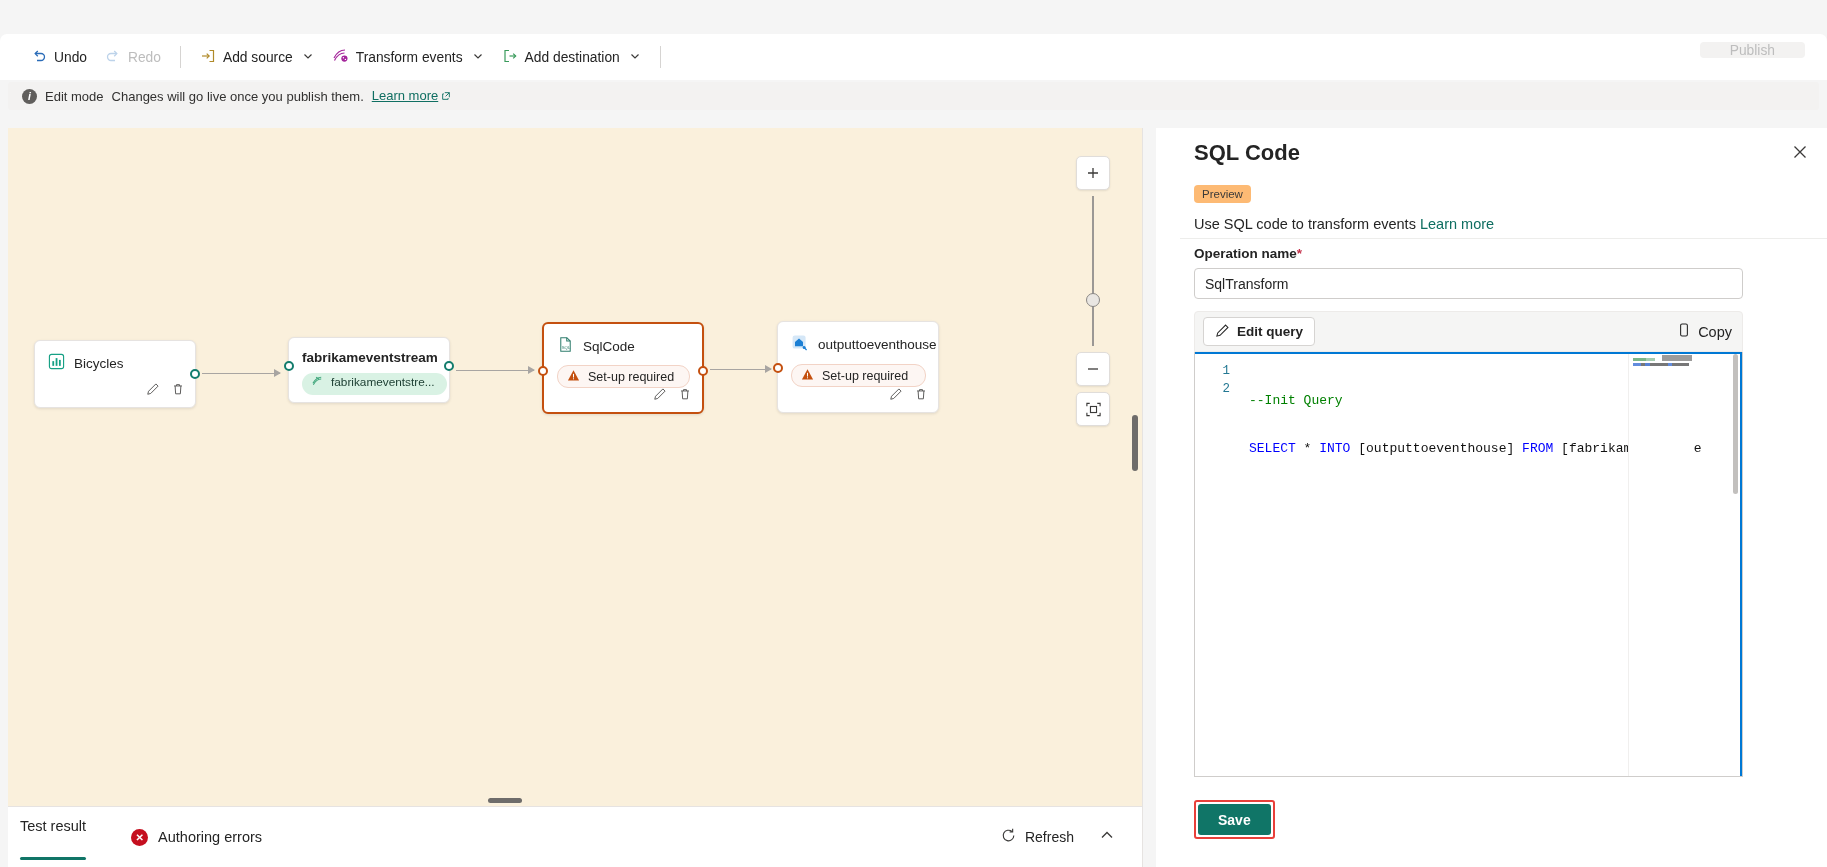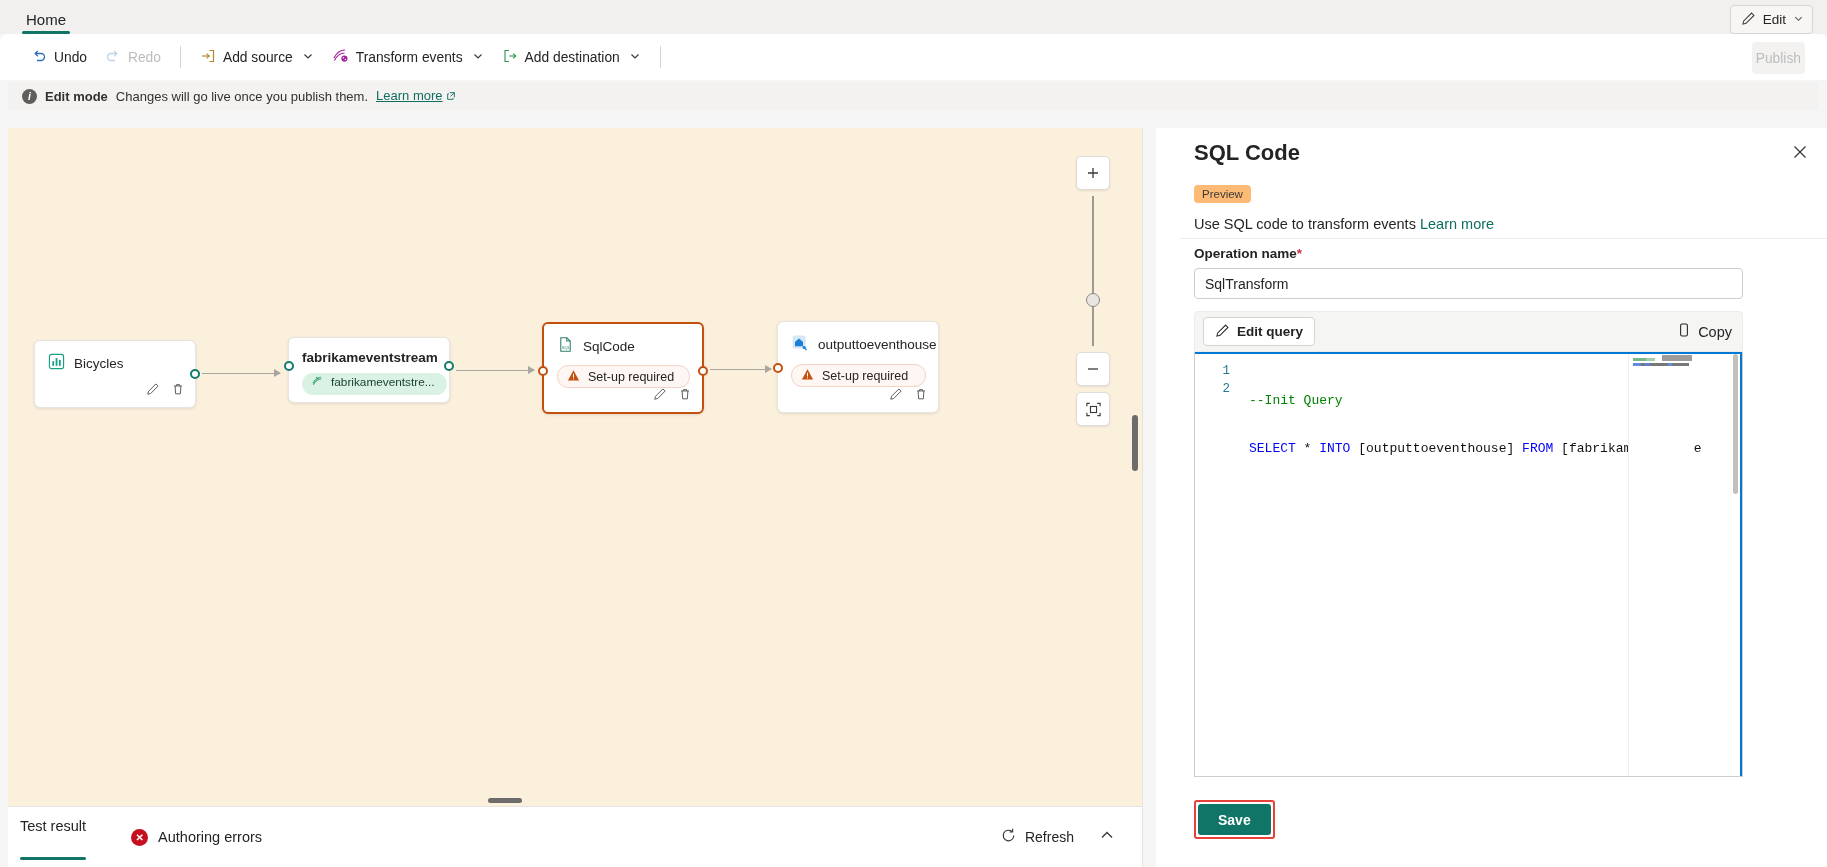--- a/index.html
+++ b/index.html
@@ -48,38 +48,38 @@
   }
   .cmd{
     display:flex; align-items:center; gap:7px;
     height:30px; padding:0 9px; border-radius:4px;
     font-size:13.8px; color:#242424; cursor:pointer; white-space:nowrap;
   }
   .cmd.disabled{ color:#bdbdbd; cursor:default; }
   .cmd .chev{ margin-left:2px; }
   .sep{ width:1px; height:22px; background:#d6d4d2; margin:0 10px; }
   .publish{
-    position:absolute; right:22px; top:8px; height:32px;
-    display:flex; align-items:center; padding:0 4px; border-radius:4px;
+    position:absolute; right:22px; top:8px; height:16px;
+    display:flex; align-items:center; padding:0 30px; border-radius:4px;
     font-size:13.8px; color:#bdbdbd; background:#f3f2f1; cursor:default;
   }
 
   
   .infobar{
     position:absolute; left:8px; top:82px; width:1811px; height:28px;
     background:#f3f2f1; border-radius:3px;
     display:flex; align-items:center; padding-left:14px; gap:8px;
     font-size:13px; color:#323130;
   }
   .info-ico{
     width:15px;height:15px;border-radius:50%;background:#605e5c;color:#fff;
     font-size:10.5px; font-weight:bold; font-style:italic;
     display:flex;align-items:center;justify-content:center; flex:none;
   }
-  .info-strong{ font-weight:700; }
+  .info-strong{ font-weight:400; }
   .link{ color:#0f6e61; text-decoration:underline; cursor:pointer; }
   .ext-ico{ display:inline-block; vertical-align:-1px; margin-left:3px; }
 
   
   .canvas{
     position:absolute; left:8px; top:128px; width:1134px; height:678px;
     background:#faf0dc; overflow:hidden;
   }
   .node{
     position:absolute; background:#ffffff; border:1px solid #e6e3e1;
@@ -253,38 +253,20 @@
   }
   .panel-divider{
     position:absolute; left:1142px; top:128px; width:1px; height:739px; background:#e6e3e1;
   }
 </style>
 </head>
 <body>
 
 <div id="app">
 
-  <div class="tabstrip">
-    <div class="tab active">
-      <span>Home</span>
-    </div>
-    <div class="edit-btn">
-      <span>
-        <svg width="15" height="15" viewBox="0 0 16 16" fill="none" stroke="#3b3a39" stroke-width="1.1">
-          <path d="M11.3 2.2l2.5 2.5L5.4 13.1 2 14l.9-3.4z"></path>
-        </svg>
-      </span>
-      <span>Edit</span>
-      <span class="chev">
-        <svg width="11" height="11" viewBox="0 0 12 12" fill="none" stroke="#5b5a58" stroke-width="1.2">
-            <path d="M2.5 4.5L6 8l3.5-3.5"></path>
-          </svg>
-      </span>
-    </div>
-  </div>
 
   <div class="cmdbar">
     <div class="cmd">
       <span>
         <svg width="16" height="16" viewBox="0 0 16 16" fill="none" stroke="#2b6cb8" stroke-width="1.3">
           <path d="M4.5 5.5H10a3.5 3.5 0 0 1 0 7H6"></path>
             <path d="M6.8 3L4.2 5.6 6.8 8.2"></path>
         </svg>
       </span>
       <span>Undo</span>

